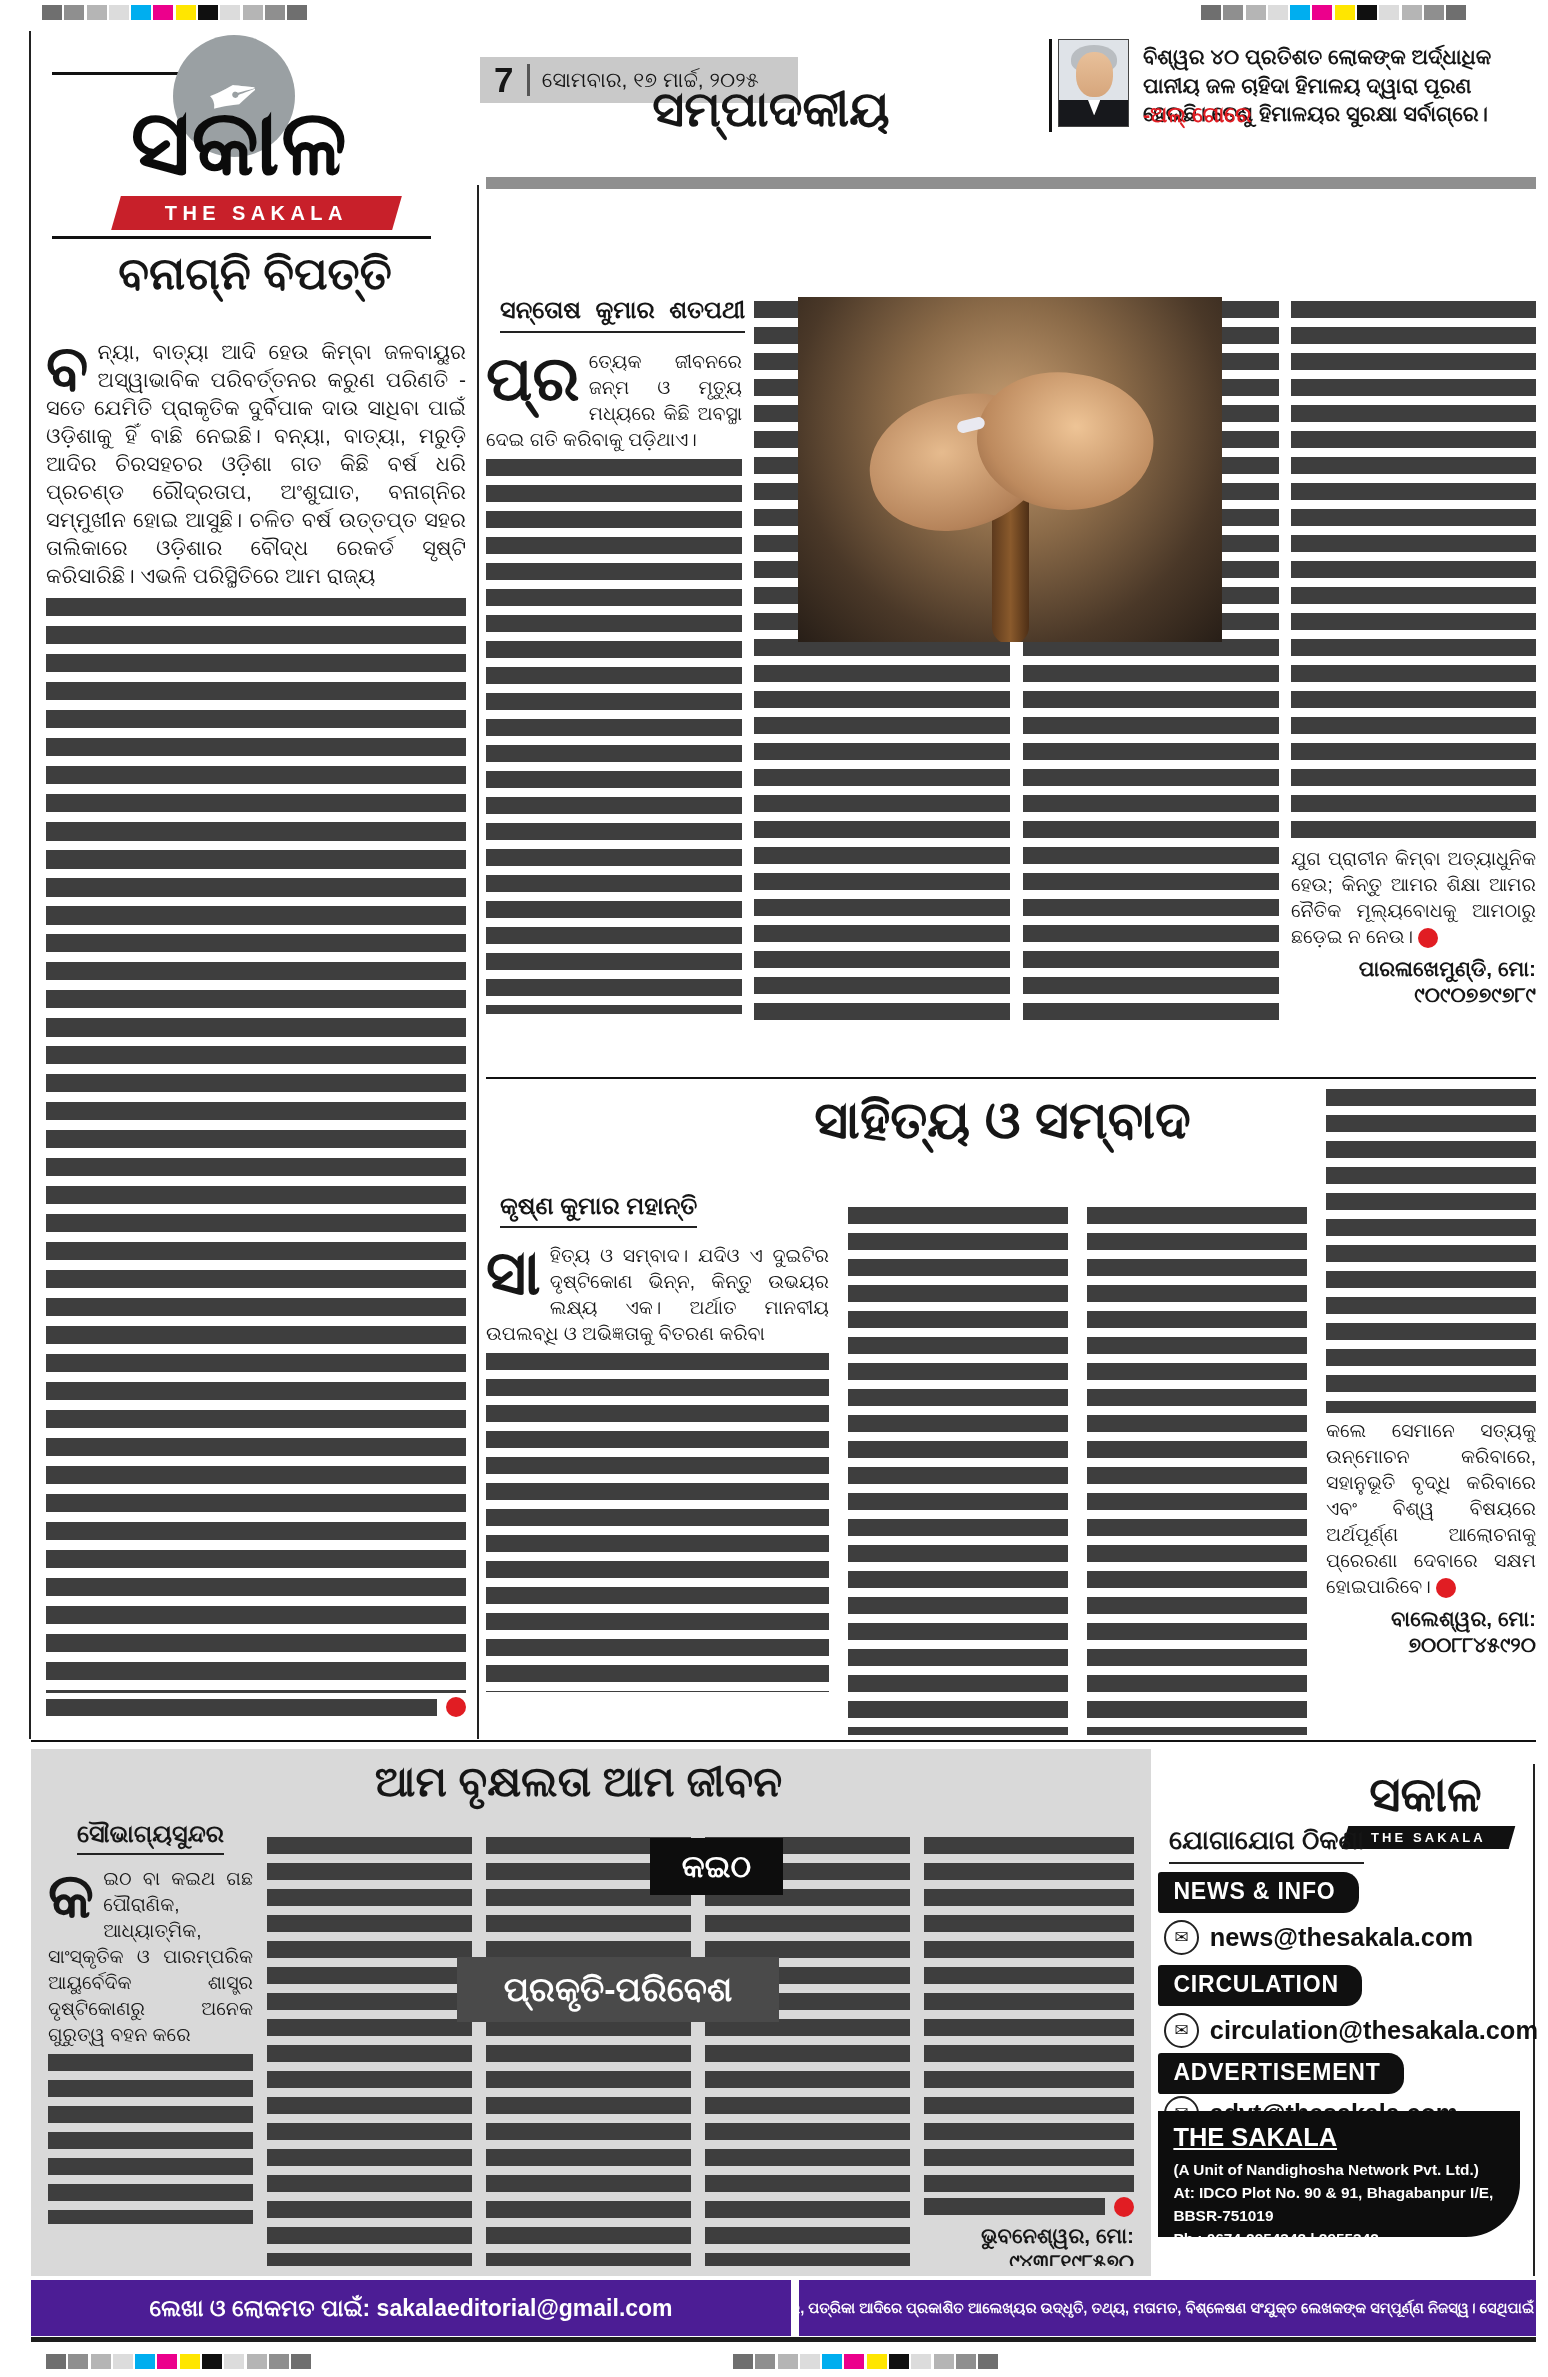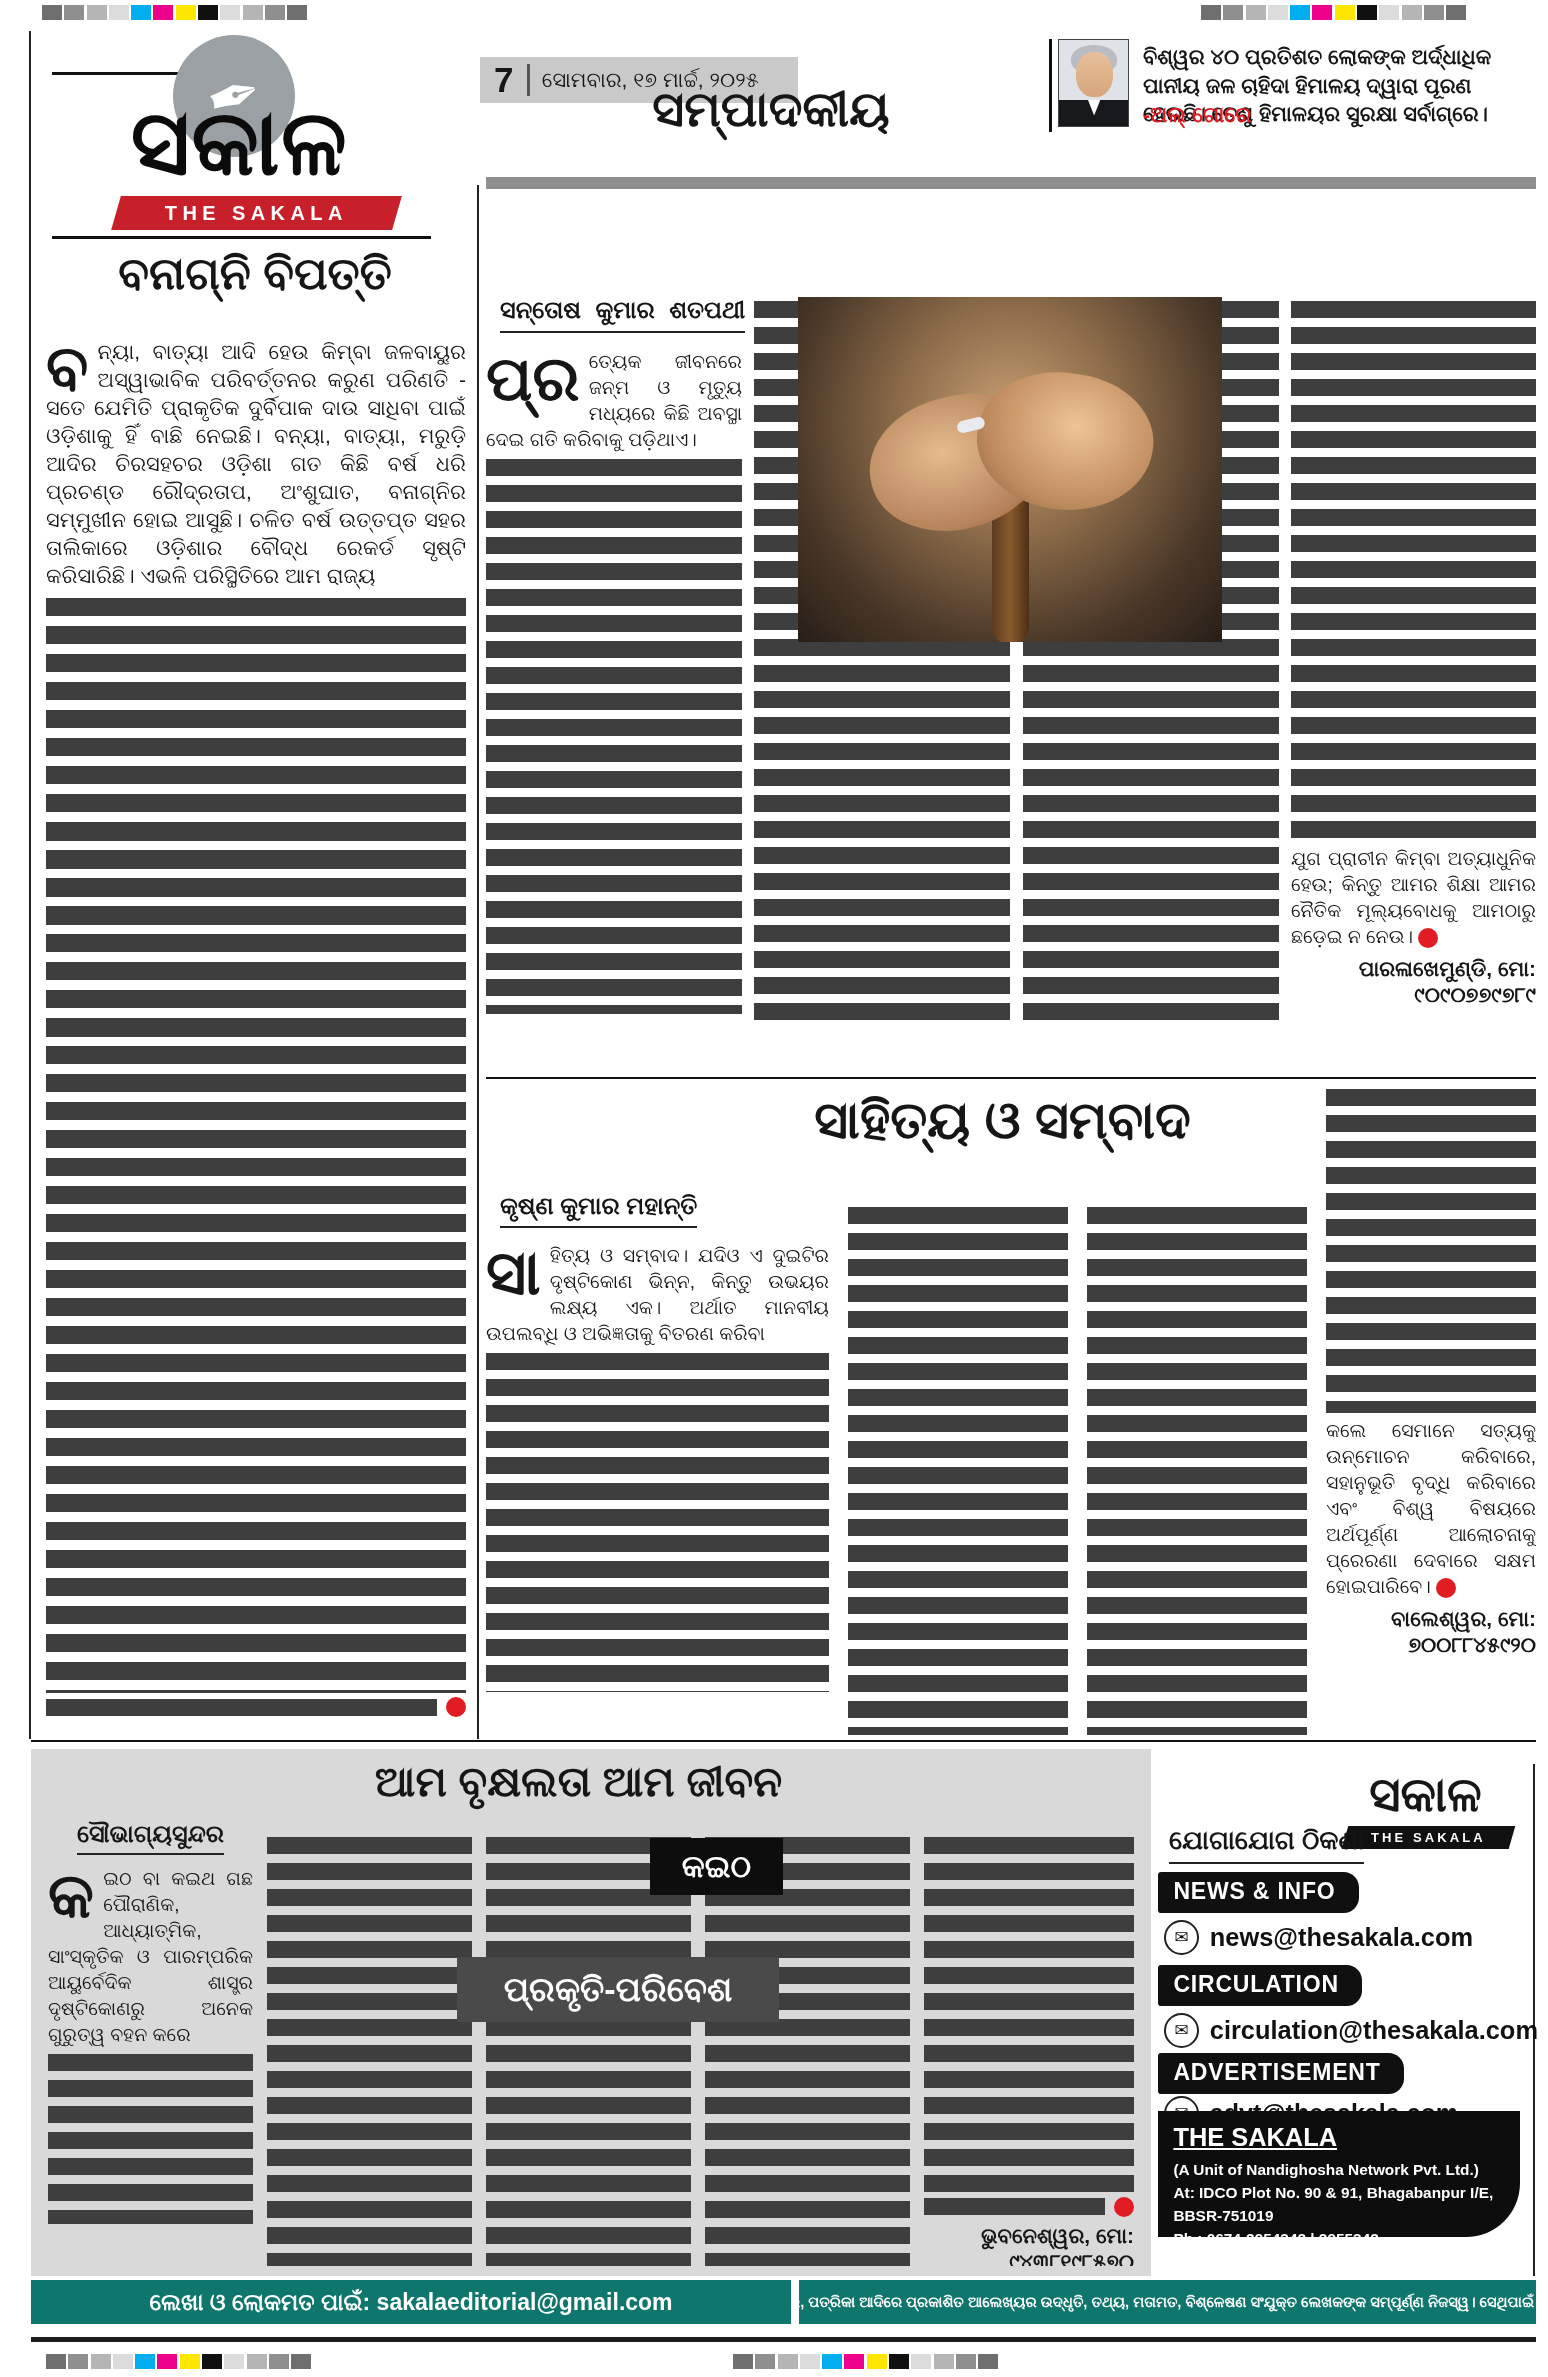--- a/index.html
+++ b/index.html
@@ -102,21 +102,21 @@
   .pill{position:absolute;left:1158px;background:#101010;color:#fff;font-weight:900;font-size:23px;
     padding:6.2px 23px 7.7px 15.4px;border-radius:3.1px 15.4px 15.4px 3.1px;letter-spacing:0.8px;}
   .email-row{position:absolute;left:1164px;display:flex;align-items:center;gap:10.8px;font-weight:700;font-size:25.4px;color:#111;}
   .env{width:35px;height:35px;border:2.3px solid #222;border-radius:50%;display:flex;align-items:center;justify-content:center;font-size:17px;flex:none;}
   .orgbox{position:absolute;left:1158px;top:2111px;width:362px;height:126px;background:#0d0d0d;color:#fff;
     border-radius:0 0 54px 0;padding:12.3px 15.4px;}
   .org-name{font-size:25.4px;font-weight:900;text-decoration:underline;margin-bottom:6.2px;}
   .org-line{font-size:15.4px;font-weight:700;line-height:23px;}
 
   
-  .bar{position:absolute;top:2280px;height:44px;background:#0f766e;color:#fff;display:flex;align-items:center;justify-content:center;}
+  .bar{position:absolute;top:2280px;height:56px;background:#4c1d95;color:#fff;display:flex;align-items:center;justify-content:center;}
   .bar-left{left:31px;width:760px;font-size:23px;font-weight:900;}
   .bar-right{left:799px;width:737px;font-size:14.7px;font-weight:700;white-space:nowrap;overflow:hidden;}
 </style>
 </head>
 <body>
 
 <div id="page">
 
   <div class="marks" style="left:42px;top:4.6px;">
       <span style="background: rgb(111, 111, 111);"></span>

